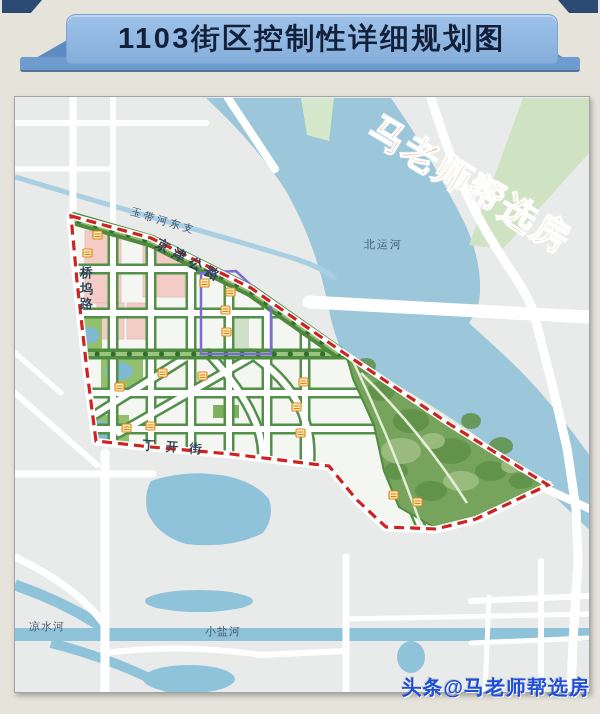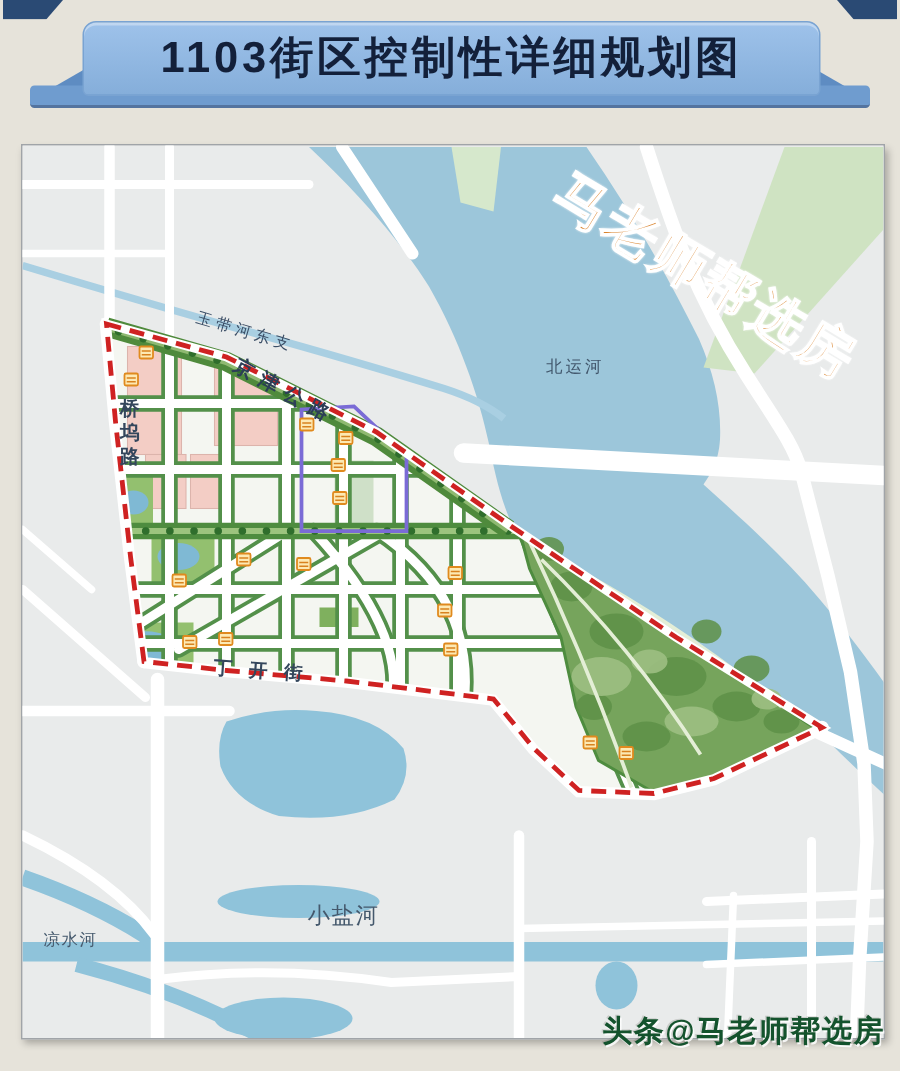--- a/index.html
+++ b/index.html
@@ -11,21 +11,21 @@
   
   .banner{position:absolute;left:0;top:0;width:600px;height:86px;}
   .corner{position:absolute;top:0;width:40px;height:13px;background:#2a4a74;}
   .corner.left{left:2px;clip-path:polygon(0 0,100% 0,72% 100%,0 100%);}
   .corner.right{right:2px;clip-path:polygon(0 0,100% 0,100% 100%,28% 100%);}
   .bar{position:absolute;left:20px;top:57px;width:560px;height:13px;background:#6f9ccf;
        border-radius:3px;border-bottom:2px solid #54749f;z-index:1;}
   .wing{position:absolute;top:36px;width:52px;height:30px;background:#5e8cc2;z-index:1;}
   .wing.left{left:22px;clip-path:polygon(100% 0,100% 100%,0 100%);}
   .wing.right{right:22px;clip-path:polygon(0 0,100% 100%,0 100%);}
-  .plate{position:absolute;left:55px;top:14px;width:490px;height:48px;z-index:2;
+  .plate{position:absolute;left:66px;top:14px;width:490px;height:48px;z-index:2;
          background:linear-gradient(#9ec2ea,#85aeda);
          border:1px solid #79a3d2;border-radius:9px 9px 4px 4px;
          box-shadow:inset 0 2px 0 rgba(255,255,255,.35);
          display:flex;align-items:center;justify-content:center;}
   .plate h1{margin:0;font-size:29px;font-weight:700;color:#13203a;letter-spacing:2.5px;}
   
   .map-panel{position:absolute;left:14px;top:96px;width:574px;height:595px;
              background:#e9ebeb;border:1px solid #a0a4a8;
              box-shadow:2px 3px 5px rgba(0,0,0,.28),inset 0 0 0 2px #ffffff;}
   .map-panel svg{position:absolute;left:0;top:0;}
@@ -33,27 +33,27 @@
   .lbl-north-canal{left:349px;top:140px;font-size:11px;letter-spacing:2px;color:#41566b;}
   .lbl-yudai{left:118px;top:108px;font-size:10.5px;letter-spacing:3px;color:#3b4e66;
              transform:rotate(16.5deg);transform-origin:0 0;}
   .lbl-jingjin{left:146px;top:138px;font-size:13.5px;font-weight:700;letter-spacing:5.5px;
              color:#2c3e57;transform:rotate(29deg);transform-origin:0 0;}
   .lbl-west-road{left:62px;top:158px;font-size:13px;font-weight:600;color:#33465c;
              writing-mode:vertical-rl;letter-spacing:16px;}
   .lbl-dingkai{left:128px;top:340px;font-size:12.5px;font-weight:600;letter-spacing:11px;
              color:#33465c;transform:rotate(4deg);transform-origin:0 0;}
   .lbl-liangshui{left:14px;top:522px;font-size:11px;letter-spacing:1px;}
-  .lbl-xiaoyan{left:190px;top:504px;font-size:15px;letter-spacing:1px;}
+  .lbl-xiaoyan{left:190px;top:527px;font-size:11px;letter-spacing:1px;}
   .wm-diag{left:370px;top:8px;font-size:36px;font-weight:700;letter-spacing:2px;
            color:#d9822b;transform:rotate(31deg);transform-origin:0 0;
            -webkit-text-stroke:1.2px #ffffff;
            text-shadow:0 0 2px #fff,0 0 2px #fff;}
   .wm-byline{position:absolute;right:10px;top:674px;font-size:20px;font-weight:700;
-           letter-spacing:1px;color:#14532d;
+           letter-spacing:1px;color:#1d4ed8;
            text-shadow:1px 1px 0 rgba(255,255,255,.85),-1px -1px 0 rgba(110,110,105,.25);
            z-index:5;}
 </style>
 </head>
 <body>
 
 <div class="banner">
   <div class="corner left"></div>
   <div class="corner right"></div>
   <div class="wing left"></div>

